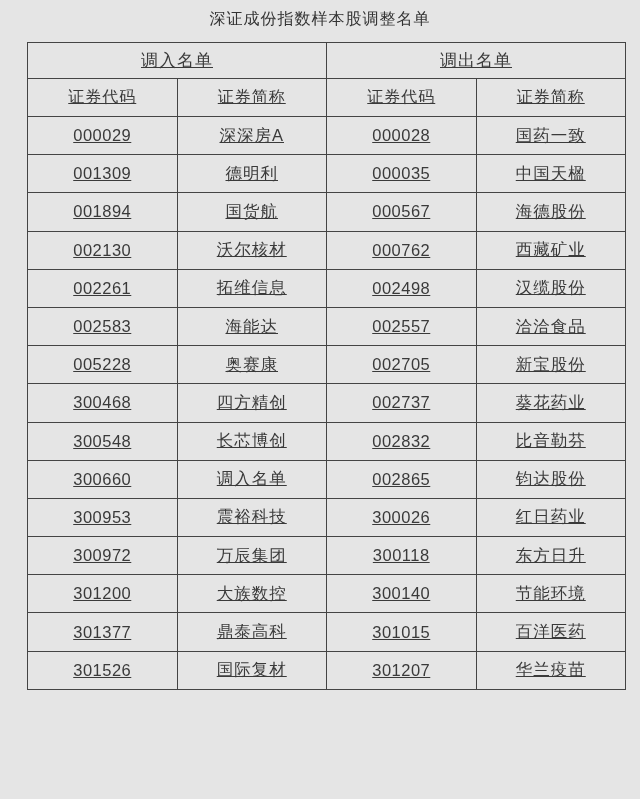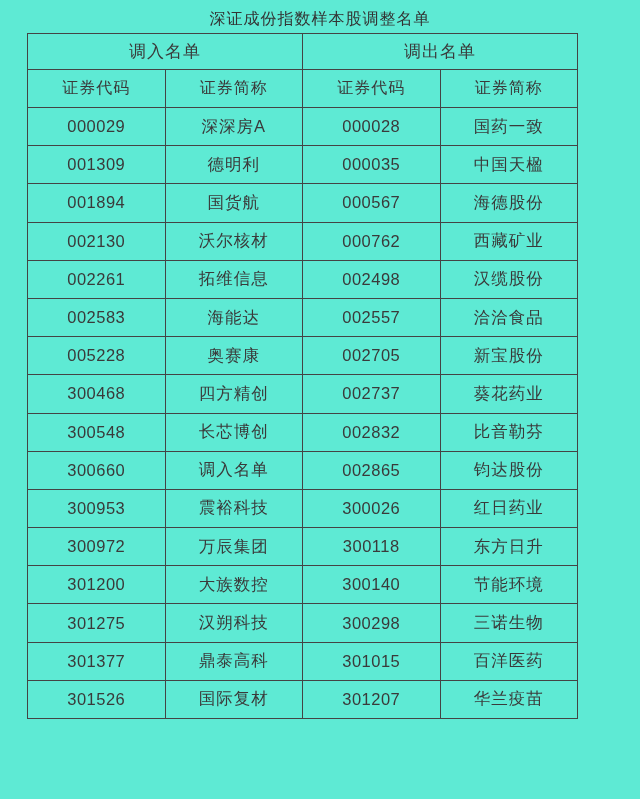--- a/index.html
+++ b/index.html
@@ -10,37 +10,39 @@
   body {
     width: 640px;
     height: 799px;
     font-family: "Liberation Sans", sans-serif;
     color: #3a3a3a;
     overflow: hidden;
   }
   .page {
     width: 640px;
     height: 799px;
-    background: #5eead4;
+    background: #e5e5e5;
     box-sizing: border-box;
   }
   .title {
     text-align: center;
     padding-top: 9px;
     font-size: 16px;
     font-weight: 500;
     letter-spacing: 1px;
     color: #333333;
     height: 24px;
   }
   table.adjust-table {
     border-collapse: collapse;
     table-layout: fixed;
-    width: 551px;
+    width: 599px;
     margin-left: 27px;
+    margin-top: 9px;
+    text-decoration: underline;
   }
   table.adjust-table th,
   table.adjust-table td {
     border: 1.5px solid #444444;
     text-align: center;
     vertical-align: middle;
     font-weight: 400;
     color: #3a3a3a;
     padding: 0;
     overflow: hidden;
@@ -157,26 +159,20 @@
           <td class="cell-code">300118</td>
           <td class="cell-name">东方日升</td>
         </tr>
         <tr>
           <td class="cell-code">301200</td>
           <td class="cell-name">大族数控</td>
           <td class="cell-code">300140</td>
           <td class="cell-name">节能环境</td>
         </tr>
         <tr>
-          <td class="cell-code">301275</td>
-          <td class="cell-name">汉朔科技</td>
-          <td class="cell-code">300298</td>
-          <td class="cell-name">三诺生物</td>
-        </tr>
-        <tr>
           <td class="cell-code">301377</td>
           <td class="cell-name">鼎泰高科</td>
           <td class="cell-code">301015</td>
           <td class="cell-name">百洋医药</td>
         </tr>
         <tr>
           <td class="cell-code">301526</td>
           <td class="cell-name">国际复材</td>
           <td class="cell-code">301207</td>
           <td class="cell-name">华兰疫苗</td>

